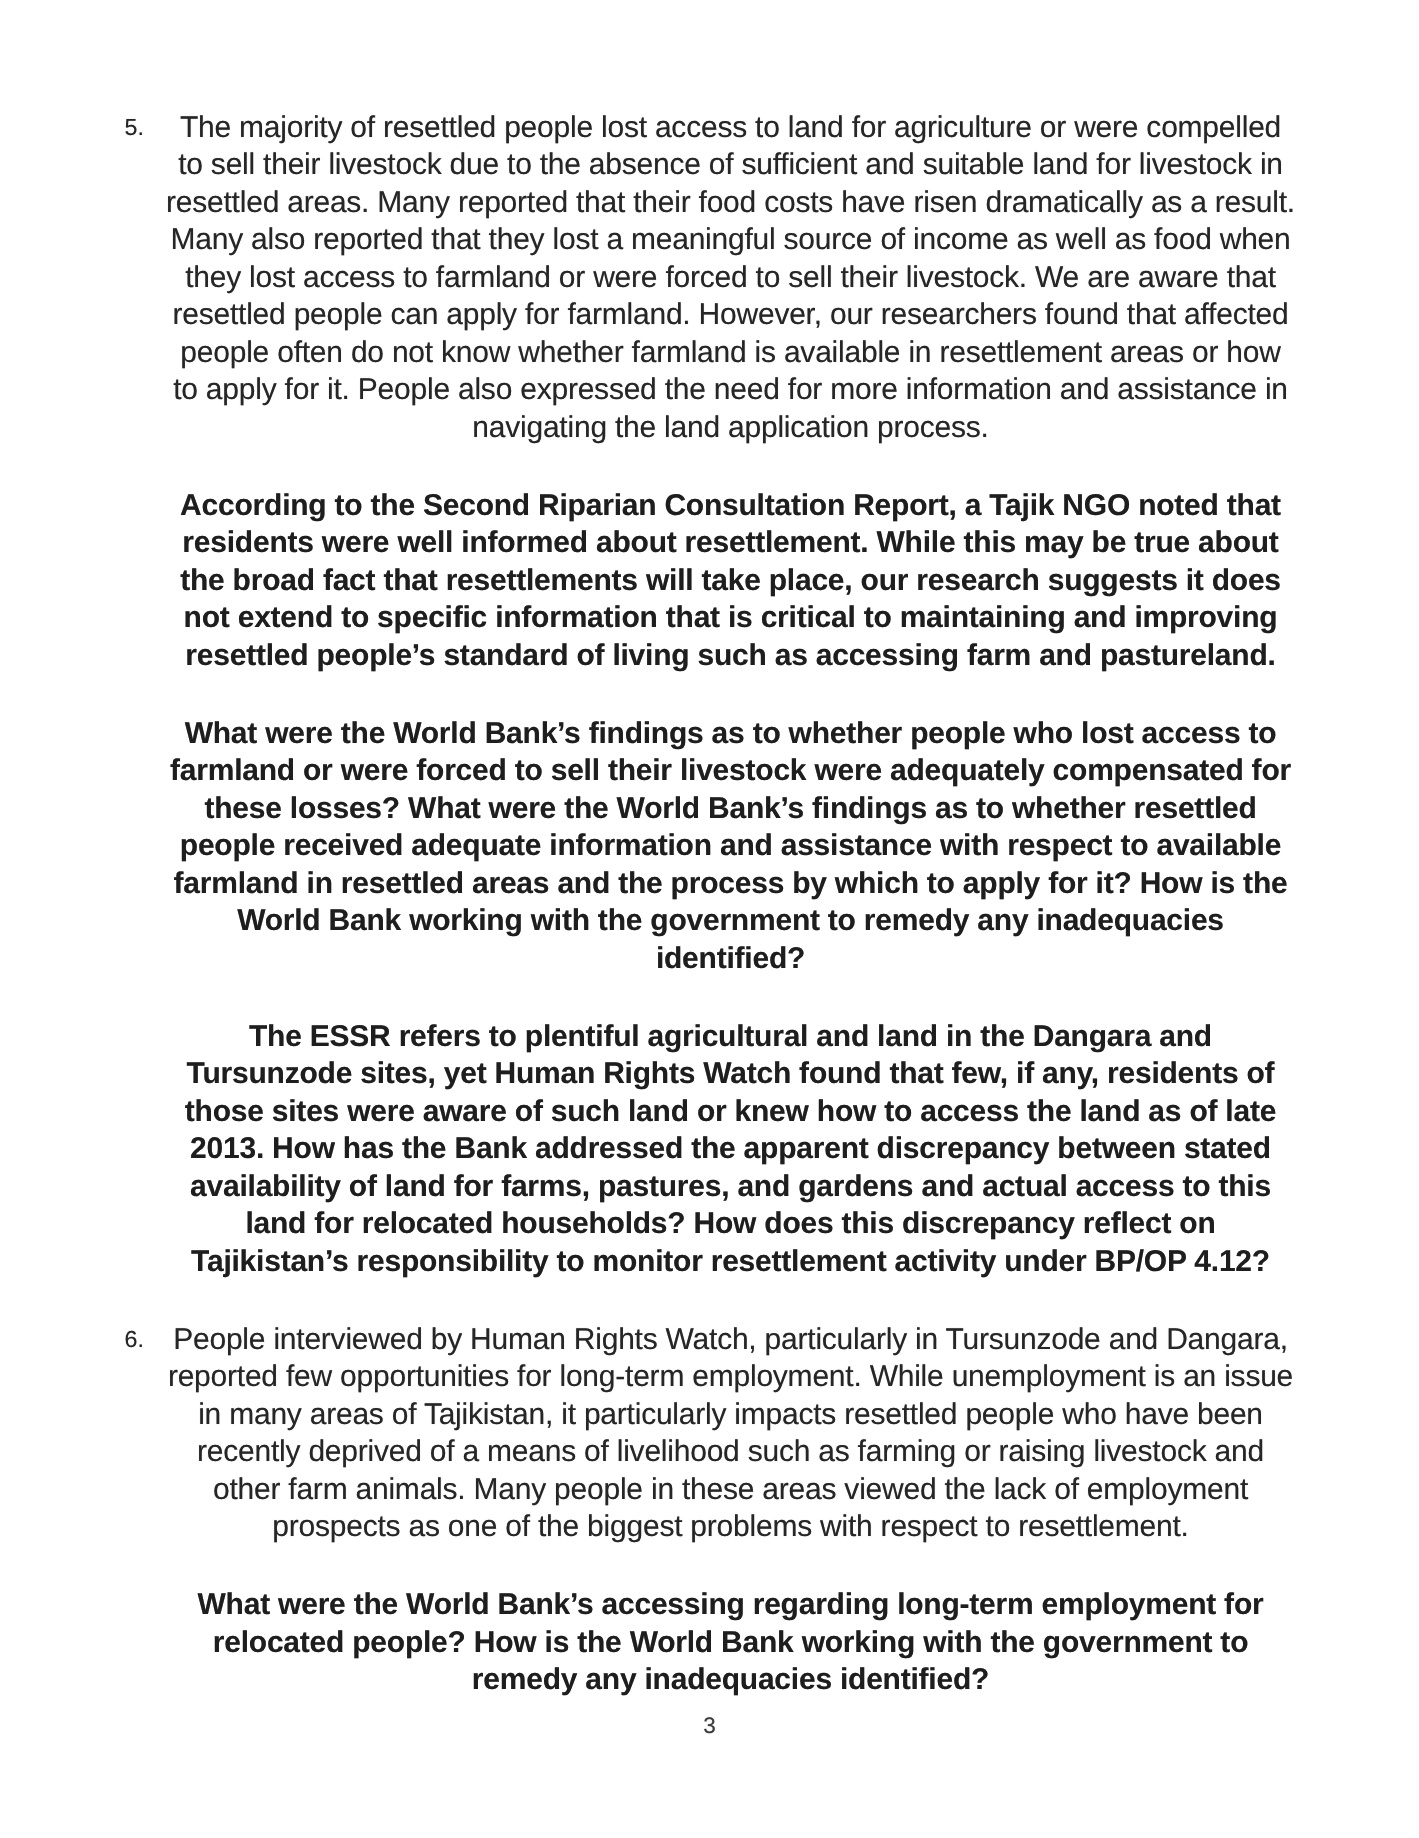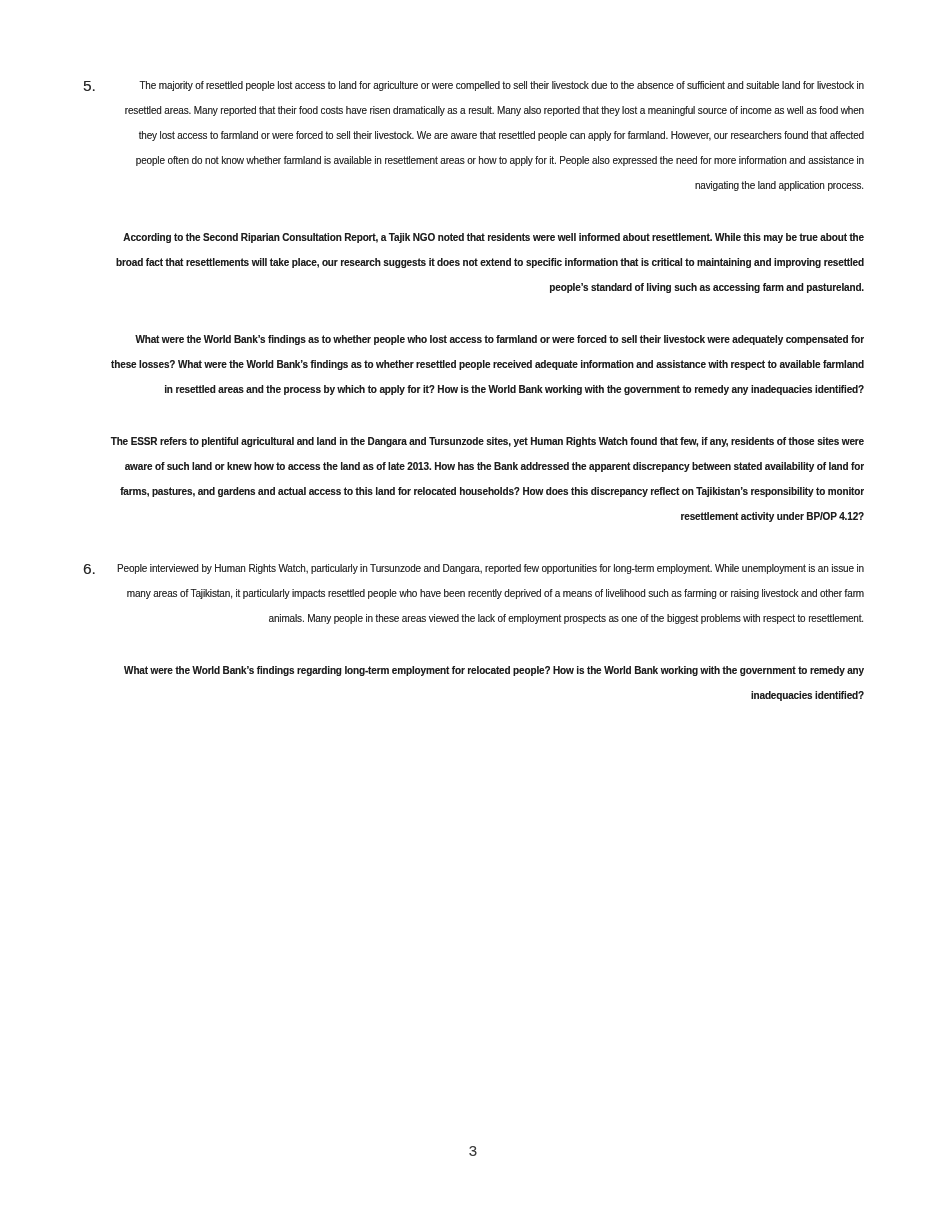--- a/index.html
+++ b/index.html
@@ -14,26 +14,26 @@
     background: #ffffff;
     font-family: "Liberation Sans", sans-serif;
     overflow: hidden;
     box-sizing: border-box;
   }
   .content {
     box-sizing: border-box;
     padding: 73px 82px 0 110px;
   }
   .para {
-    font-size: 10px;
+    font-size: 20px;
     line-height: 25px;
     letter-spacing: -0.15px;
     color: #262626;
     margin: 0 0 27px 0;
-    text-align: right;
+    text-align: center;
     text-shadow: 0 0 0.5px rgba(60,60,60,0.55);
   }
   .numbered-item {
     position: relative;
   }
   .item-number {
     position: absolute;
     left: -27px;
     top: 0;
     font-size: 15.5px;
@@ -73,18 +73,18 @@
     <p class="para question">What were the World Bank’s findings as to whether people who lost access to farmland or were forced to sell their livestock were adequately compensated for these losses? What were the World Bank’s findings as to whether resettled people received adequate information and assistance with respect to available farmland in resettled areas and the process by which to apply for it? How is the World Bank working with the government to remedy any inadequacies identified?</p>
 
     <p class="para question">The ESSR refers to plentiful agricultural and land in the Dangara and Tursunzode sites, yet Human Rights Watch found that few, if any, residents of those sites were aware of such land or knew how to access the land as of late 2013. How has the Bank addressed the apparent discrepancy between stated availability of land for farms, pastures, and gardens and actual access to this land for relocated households? How does this discrepancy reflect on Tajikistan’s responsibility to monitor resettlement activity under BP/OP 4.12?</p>
 
     <div class="numbered-item">
       <span class="item-number">6.</span>
       <p class="para">People interviewed by Human Rights Watch, particularly in Tursunzode and Dangara, reported few opportunities for long-term employment. While unemployment is an issue in many areas of Tajikistan, it particularly impacts resettled people who have been recently deprived of a means of livelihood such as farming or raising livestock and other farm animals. Many people in these areas viewed the lack of employment prospects as one of the biggest problems with respect to resettlement.</p>
     </div>
 
 
-    <p class="para question">What were the World Bank’s findings regarding long-term employment for relocated people? How is the World Bank working with the government to remedy any inadequacies identified?</p>
+    <p class="para question">What were the World Bank’s accessing regarding long-term employment for relocated people? How is the World Bank working with the government to remedy any inadequacies identified?</p>
 
   </div>
 
   <div class="page-number">3</div>
 </div>
 
 </body></html>

